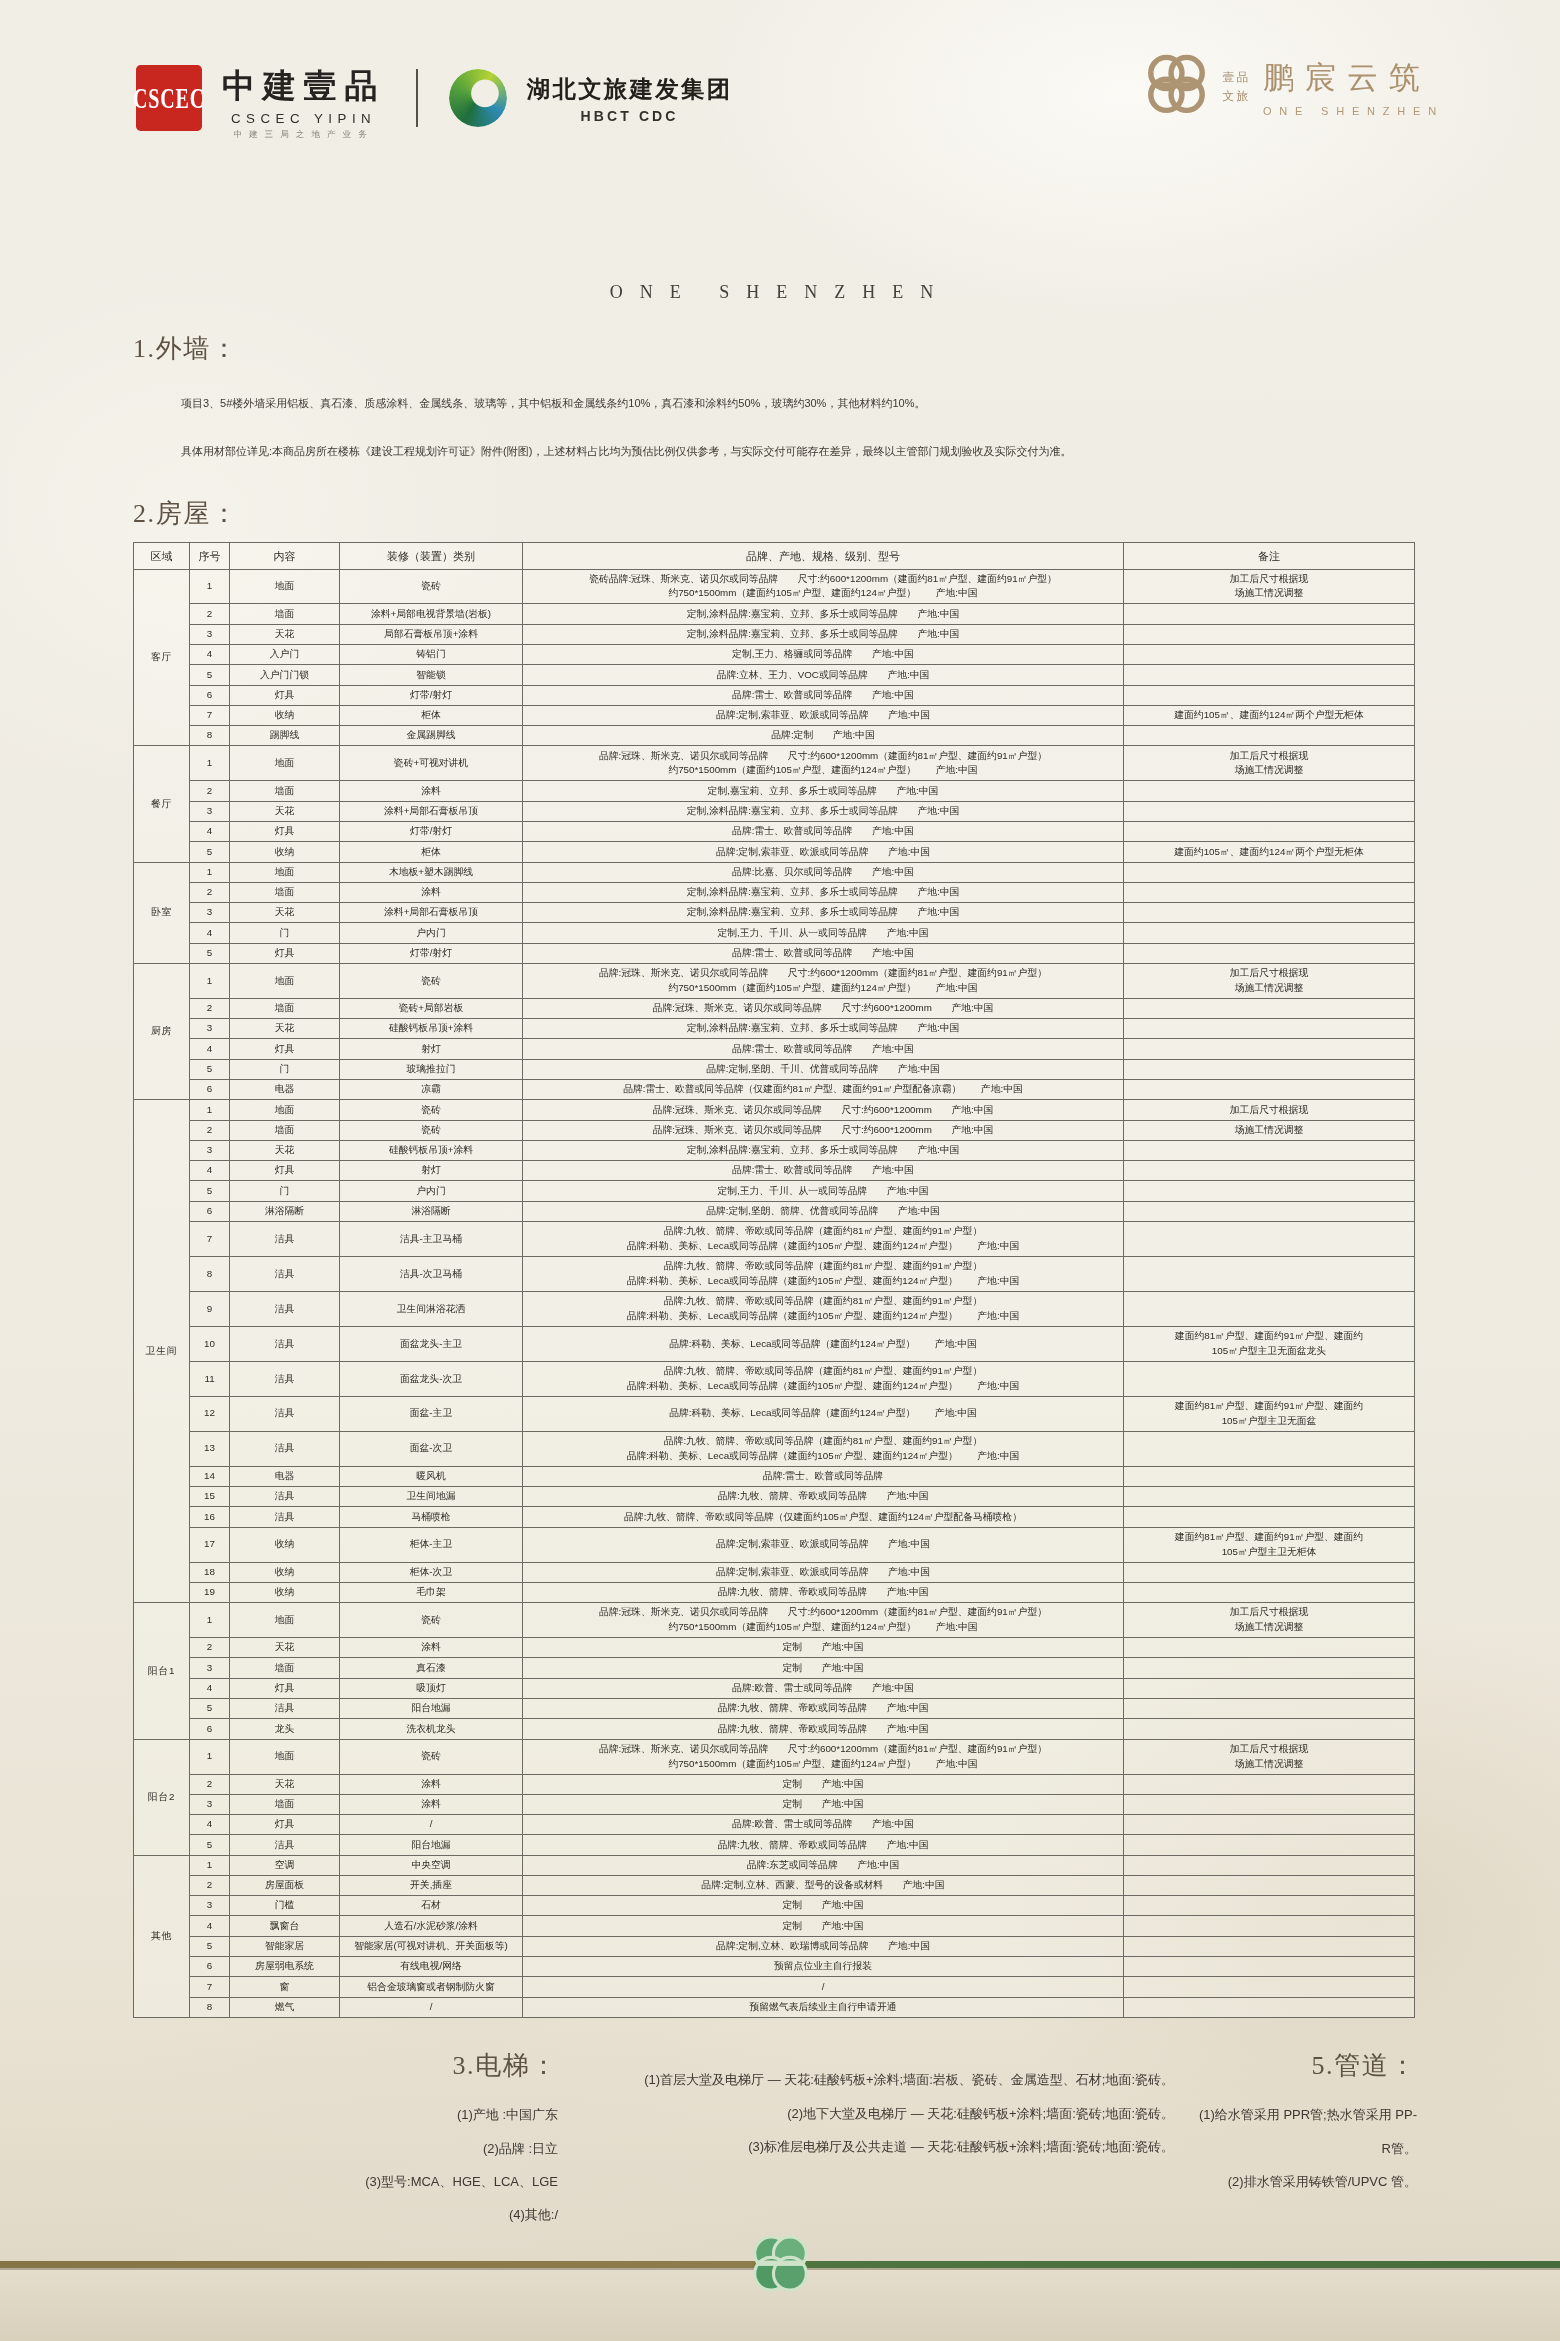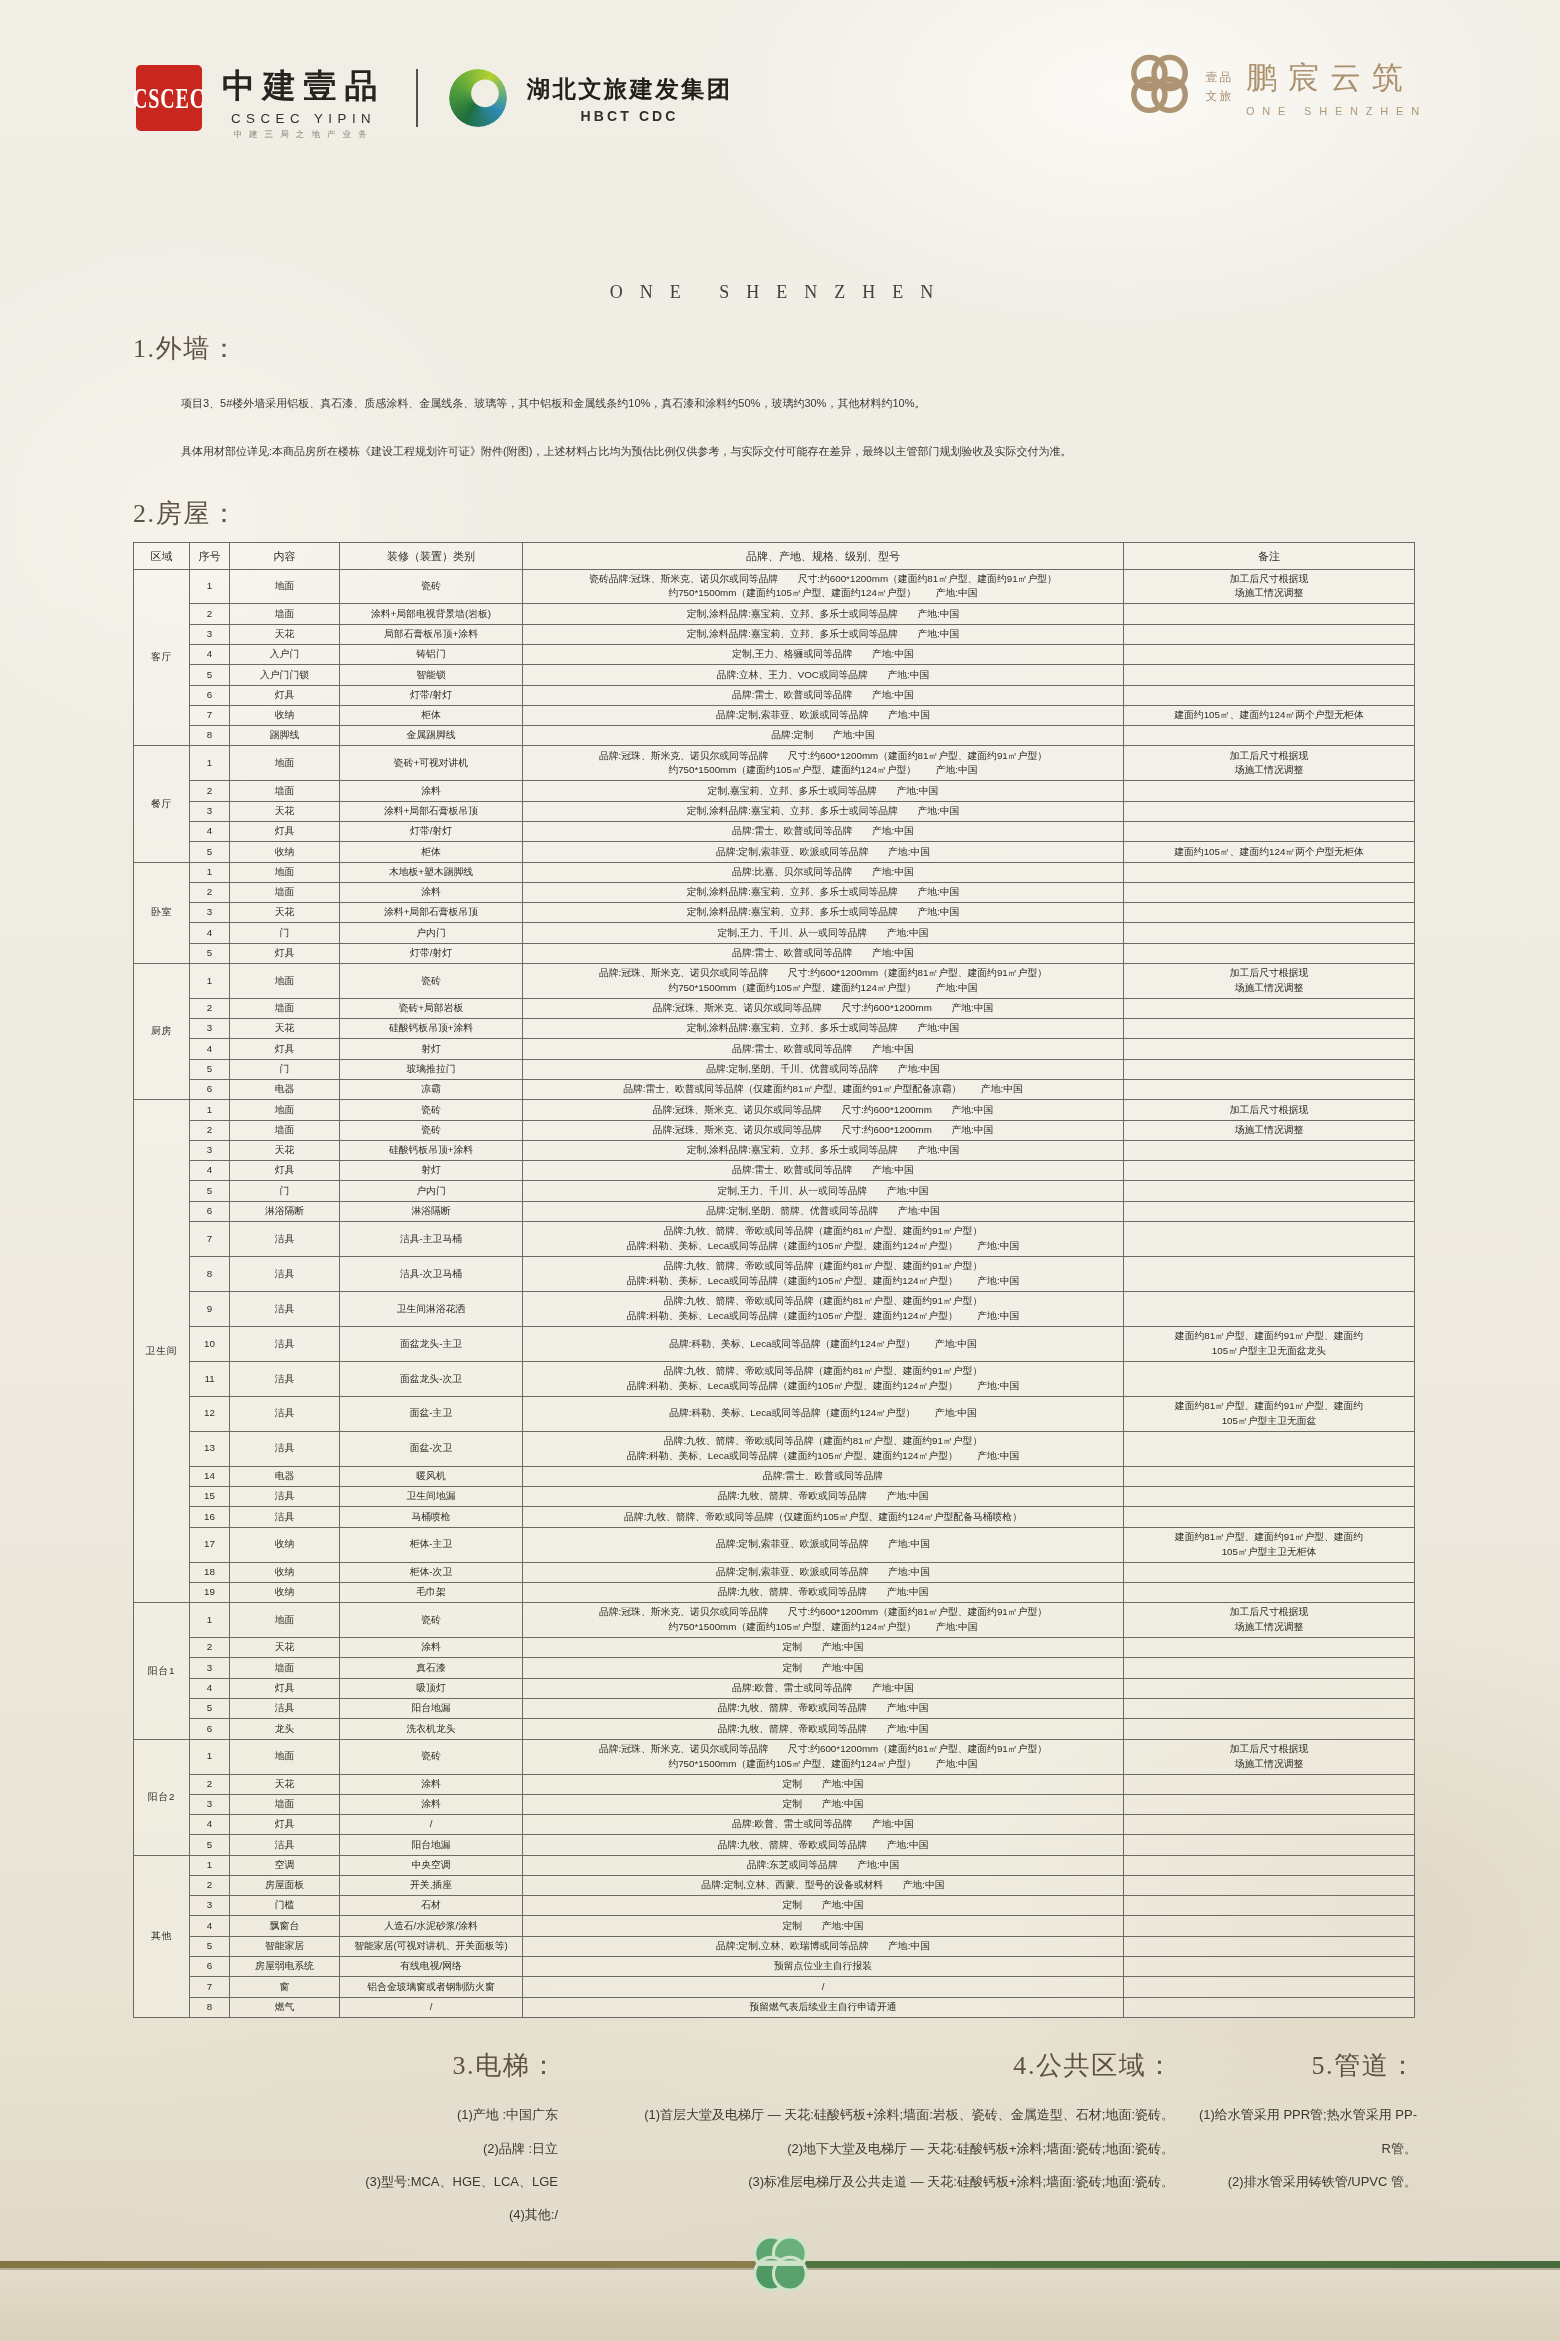--- a/index.html
+++ b/index.html
@@ -23,21 +23,21 @@
   .yipin-en { font-size:13.3px; letter-spacing:5.5px; color:#33302b; margin-top:1.6px; }
   .yipin-sub { font-size:8.6px; letter-spacing:7px; color:#8a857c; margin-top:3.1px; }
   .hdr-divider { width:1.6px; height:58px; background:#55504a; margin:0 11px; }
   .hbct-logo { width:58px; height:58px; border-radius:50%;
     background: conic-gradient(from 210deg, #1e6e3c, #57a33c, #b4d232, #2e8bb5, #1e6e3c);
     -webkit-mask: radial-gradient(circle at 62% 42%, transparent 27%, #000 29%);
             mask: radial-gradient(circle at 62% 42%, transparent 27%, #000 29%); }
   .hbct-block { text-align:center; }
   .hbct-cn { font-size:23.4px; font-weight:bold; color:#23201c; letter-spacing:2.3px; }
   .hbct-en { font-size:14px; font-weight:bold; letter-spacing:3.1px; color:#33302b; margin-top:3.1px; }
-  .hdr-right { position:absolute; right:133px; top:51px; display:flex; align-items:center; gap:12.5px; color:#ad9472; }
+  .hdr-right { position:absolute; right:116px; top:51px; display:flex; align-items:center; gap:12.5px; color:#ad9472; }
   .osz-tags { display:flex; flex-direction:column; gap:3.1px; font-size:11.7px; letter-spacing:2.3px; color:#a48c6c; }
   .osz-block { }
   .osz-cn { font-family:"Liberation Serif",serif; font-size:31px; letter-spacing:11px; color:#ab916e; }
   .osz-en { font-size:11px; letter-spacing:7.8px; color:#b09878; margin-top:6.2px; }
   
   .title-cn { position:absolute; top:170px; left:0; width:100%; text-align:center;
     font-family:"Liberation Serif",serif; font-size:55px; font-weight:bold; color:#322d26; letter-spacing:4.7px; }
   .title-en { position:absolute; top:282px; left:0; width:100%; text-align:center;
     font-family:"Liberation Serif",serif; font-size:18px; letter-spacing:17px; color:#45403a; }
   
@@ -618,21 +618,20 @@
       <div class="col3">
         <div class="sec-heading">3.电梯：</div>
         <div class="list-wrap">
             <div class="list-line">(1)产地 :中国广东</div>
             <div class="list-line">(2)品牌 :日立</div>
             <div class="list-line">(3)型号:MCA、HGE、LCA、LGE</div>
             <div class="list-line">(4)其他:/</div>
           </div>
       </div>
       <div class="col4">
-        <div class="sec-heading">4.公共区域：</div>
         <div class="list-wrap">
             <div class="list-line">(1)首层大堂及电梯厅 — 天花:硅酸钙板+涂料;墙面:岩板、瓷砖、金属造型、石材;地面:瓷砖。</div>
             <div class="list-line">(2)地下大堂及电梯厅 — 天花:硅酸钙板+涂料;墙面:瓷砖;地面:瓷砖。</div>
             <div class="list-line">(3)标准层电梯厅及公共走道 — 天花:硅酸钙板+涂料;墙面:瓷砖;地面:瓷砖。</div>
           </div>
       </div>
       <div class="col5">
         <div class="sec-heading">5.管道：</div>
         <div class="list-wrap">
             <div class="list-line">(1)给水管采用 PPR管;热水管采用 PP-R管。</div>

